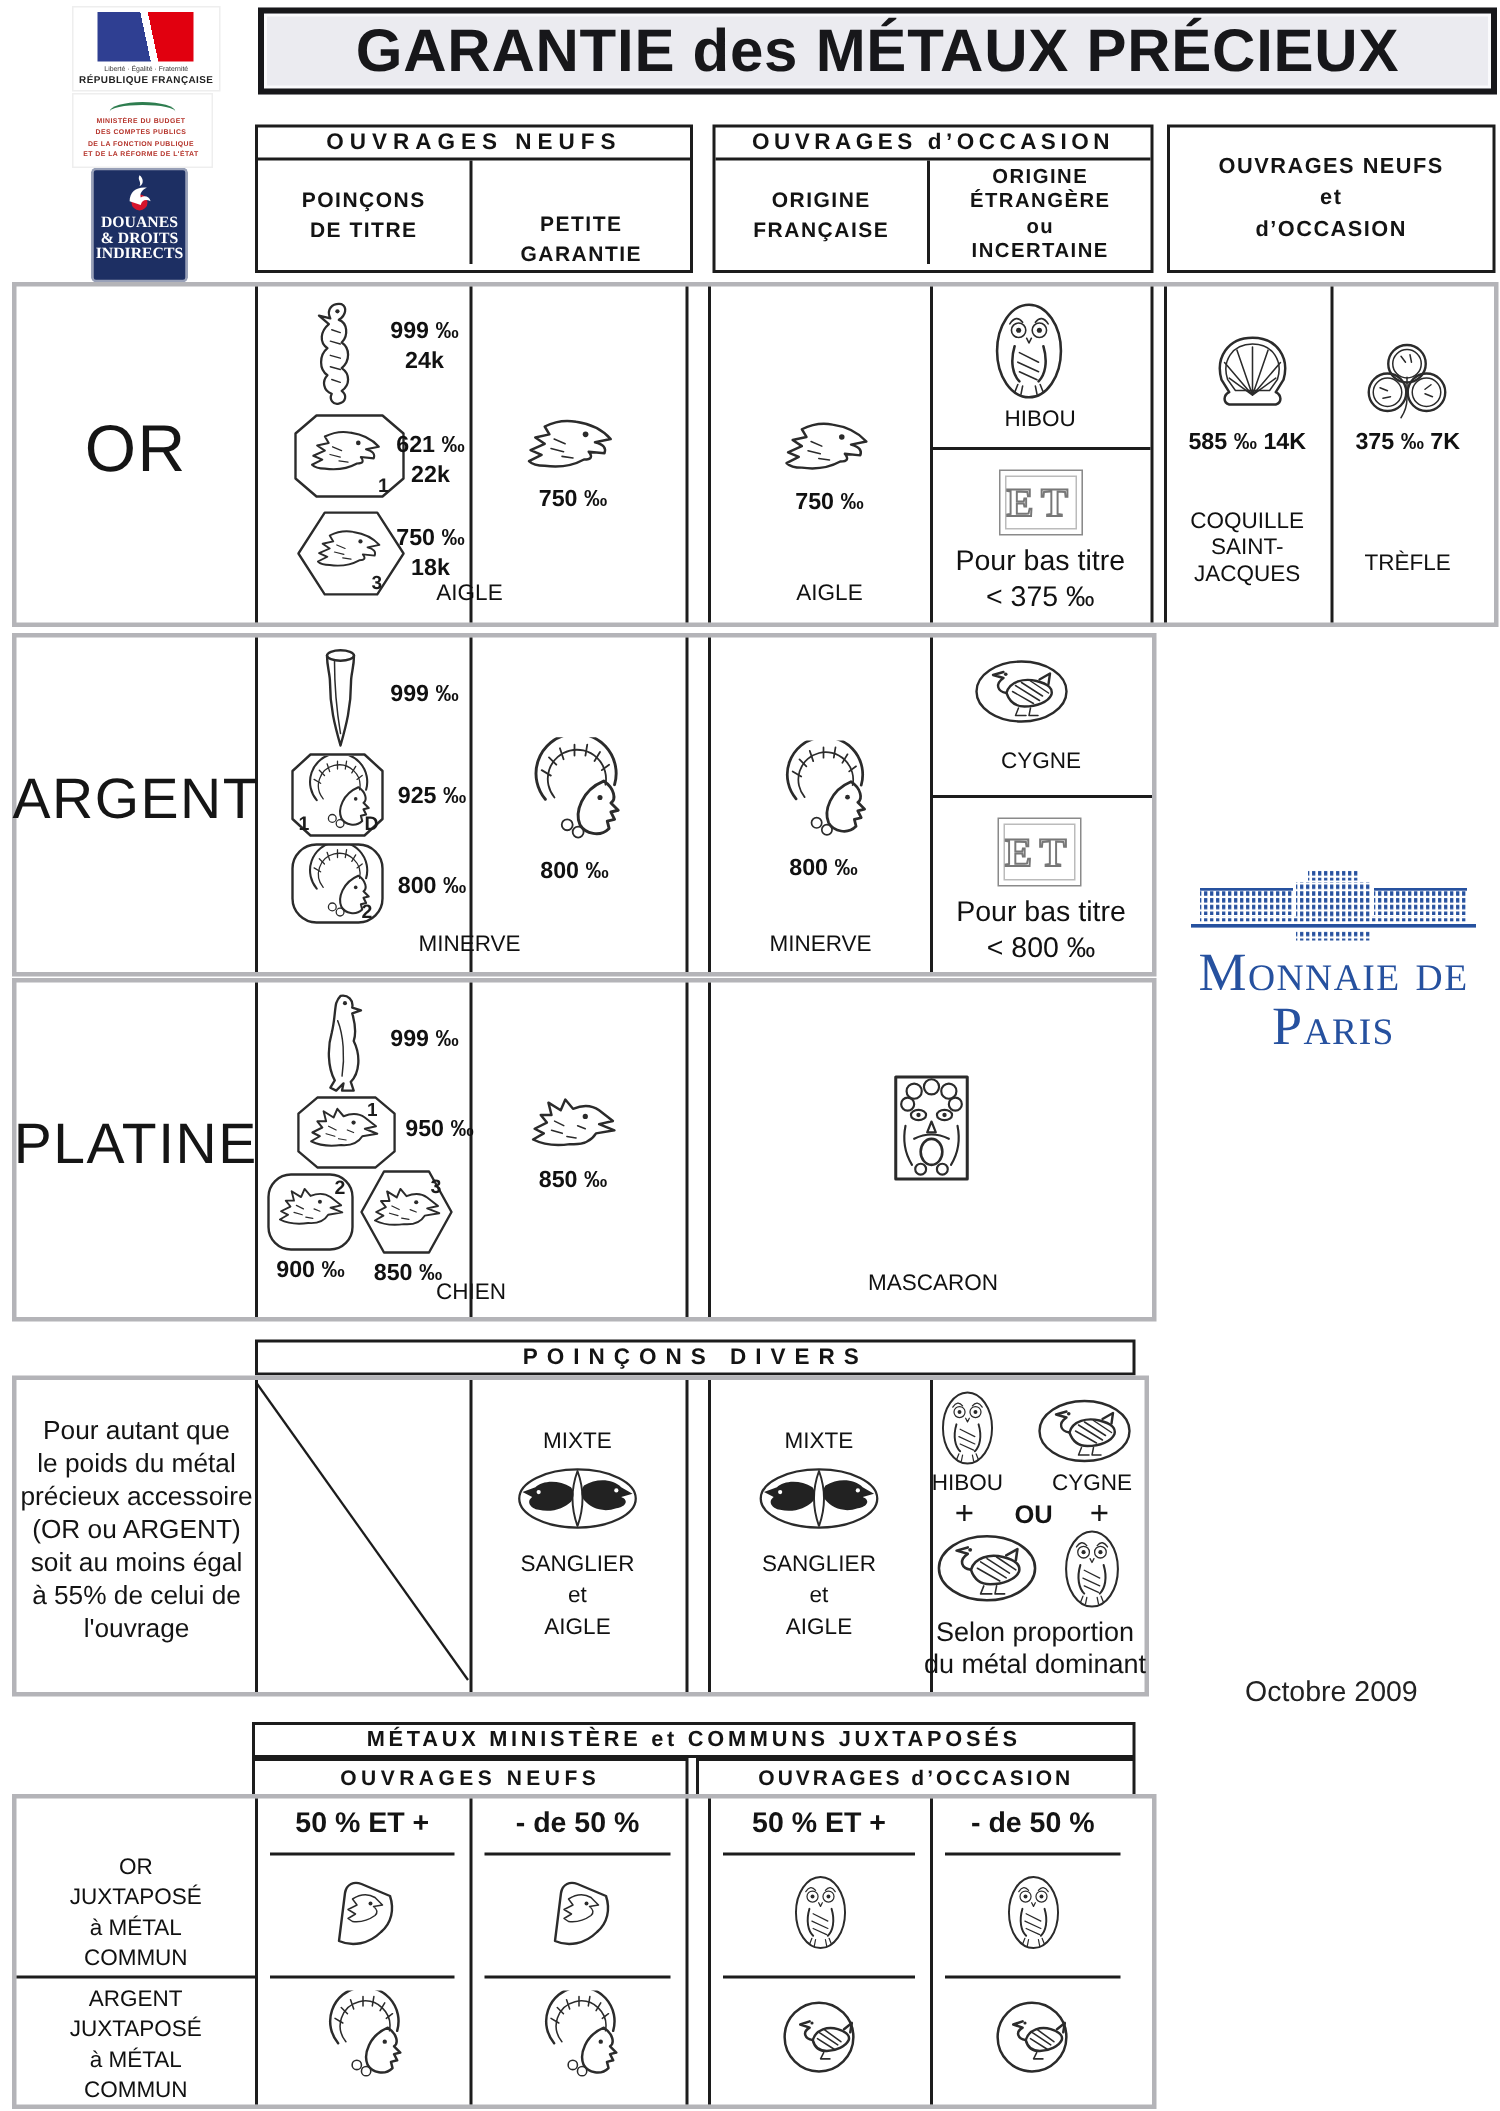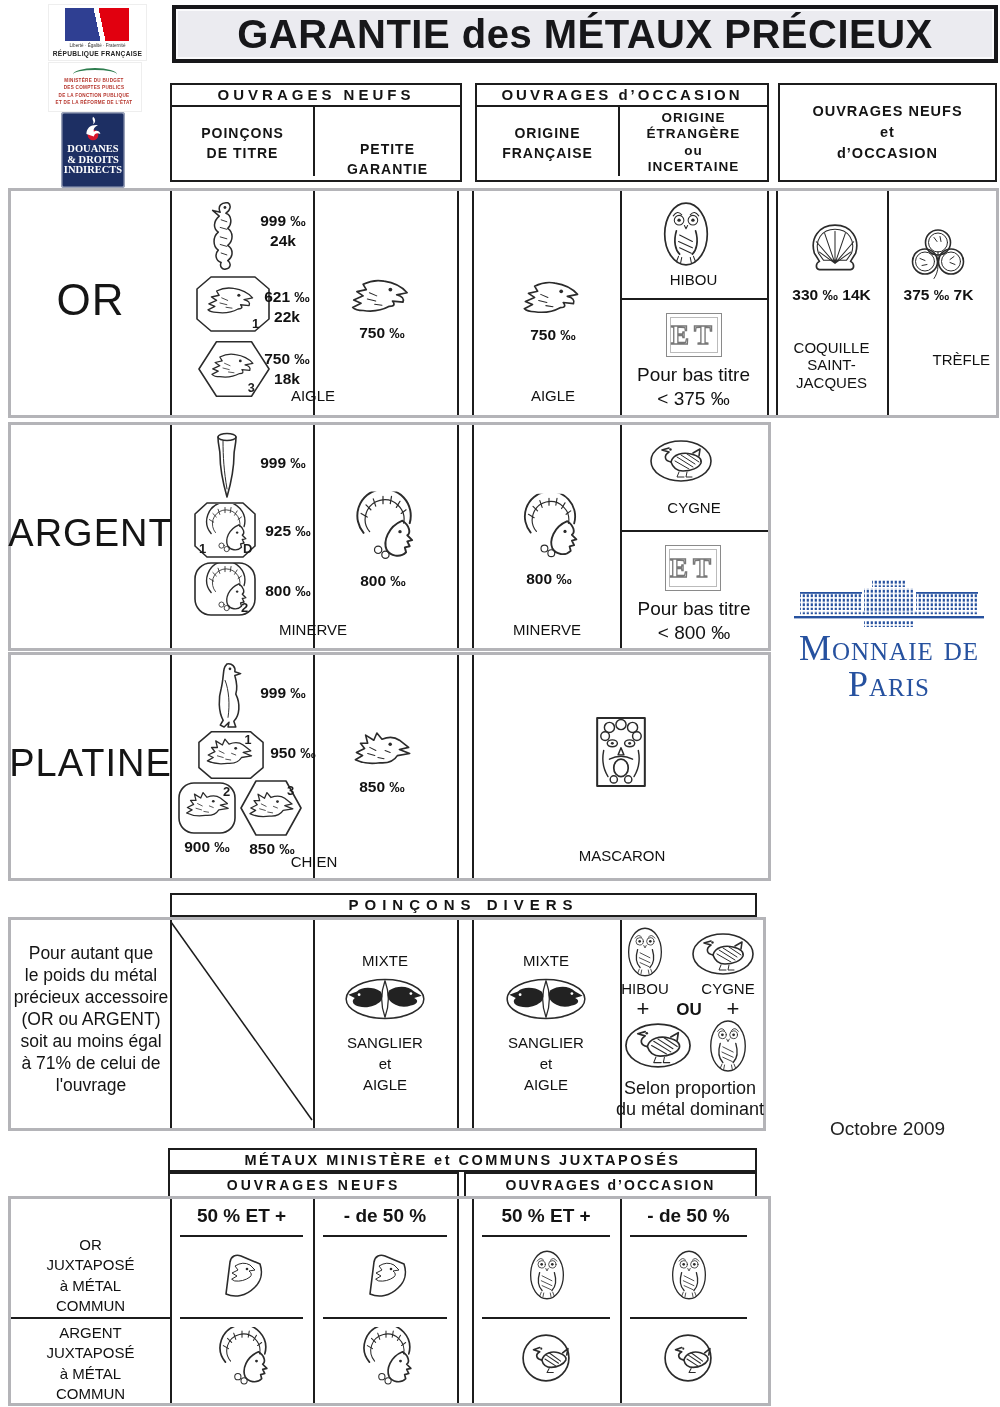--- a/index.html
+++ b/index.html
@@ -262,29 +262,29 @@
     <div class="hl" style="left:609px;top:107px;width:147px;"></div>
     <div class="abs etbox" style="left:655px;top:122px;width:54px;height:42px;">
         <span>ET</span>
       </div>
     <div class="abs note pre" style="left:609px;top:172px;width:147px;">Pour bas titre
 &lt; 375 ‰</div>
 
     <svg class="abs mk" style="left:794px;top:30px;" width="60" height="58" viewBox="0 0 58 54">
         <use href="#sy-scallop"></use>
       </svg>
-    <div class="abs val" style="left:765px;top:94px;width:111px;">330 ‰ 14K</div>
+    <div class="abs val" style="left:765px;top:94px;width:111px;">585 ‰ 14K</div>
     <div class="abs cap pre" style="left:765px;top:148px;width:111px;">COQUILLE
 SAINT-JACQUES</div>
 
     <svg class="abs mk" style="left:898px;top:36px;" width="58" height="55" viewBox="0 0 58 54">
         <use href="#sy-trefle"></use>
       </svg>
     <div class="abs val" style="left:876px;top:94px;width:103px;">375 ‰ 7K</div>
-    <div class="abs cap" style="left:876px;top:160px;width:103px;text-align:right;">TRÈFLE</div>
+    <div class="abs cap" style="left:876px;top:176px;width:103px;">TRÈFLE</div>
   </div>
 
   <div class="graybox" style="left:8px;top:422px;width:757px;height:223px;">
     <div class="vl" style="left:159px;"></div>
       <div class="vl" style="left:302px;"></div>
     <div class="vl" style="left:446px;"></div>
       <div class="vl" style="left:461px;"></div>
     <div class="vl" style="left:609px;"></div>
 
     <div class="abs metal" style="left:0;top:0;width:159px;height:217px;font-size:38px;">ARGENT</div>
@@ -401,21 +401,21 @@
       <div class="vl" style="left:302px;"></div>
     <div class="vl" style="left:446px;"></div>
       <div class="vl" style="left:461px;"></div>
     <div class="vl" style="left:609px;"></div>
 
     <div class="abs c pre" style="left:2px;top:22px;width:156px;font-size:17.5px;line-height:1.26;">Pour autant que
 le poids du métal
 précieux accessoire
 (OR ou ARGENT)
 soit au moins égal
-à 71% de celui de
+à 55% de celui de
 l'ouvrage</div>
 
     <svg class="abs" style="left:159px;top:0;" width="143" height="202" viewBox="0 0 143 202" preserveAspectRatio="none">
       <line x1="1" y1="2" x2="142" y2="200" stroke="#1c1c1c" stroke-width="1.5"></line>
     </svg>
 
     <div class="abs cap" style="left:302px;top:32px;width:144px;">MIXTE</div>
     <svg class="abs mk" style="left:333px;top:56px;" width="82" height="46" viewBox="0 0 76 40">
         <use href="#sy-mixte"></use>
       </svg>

